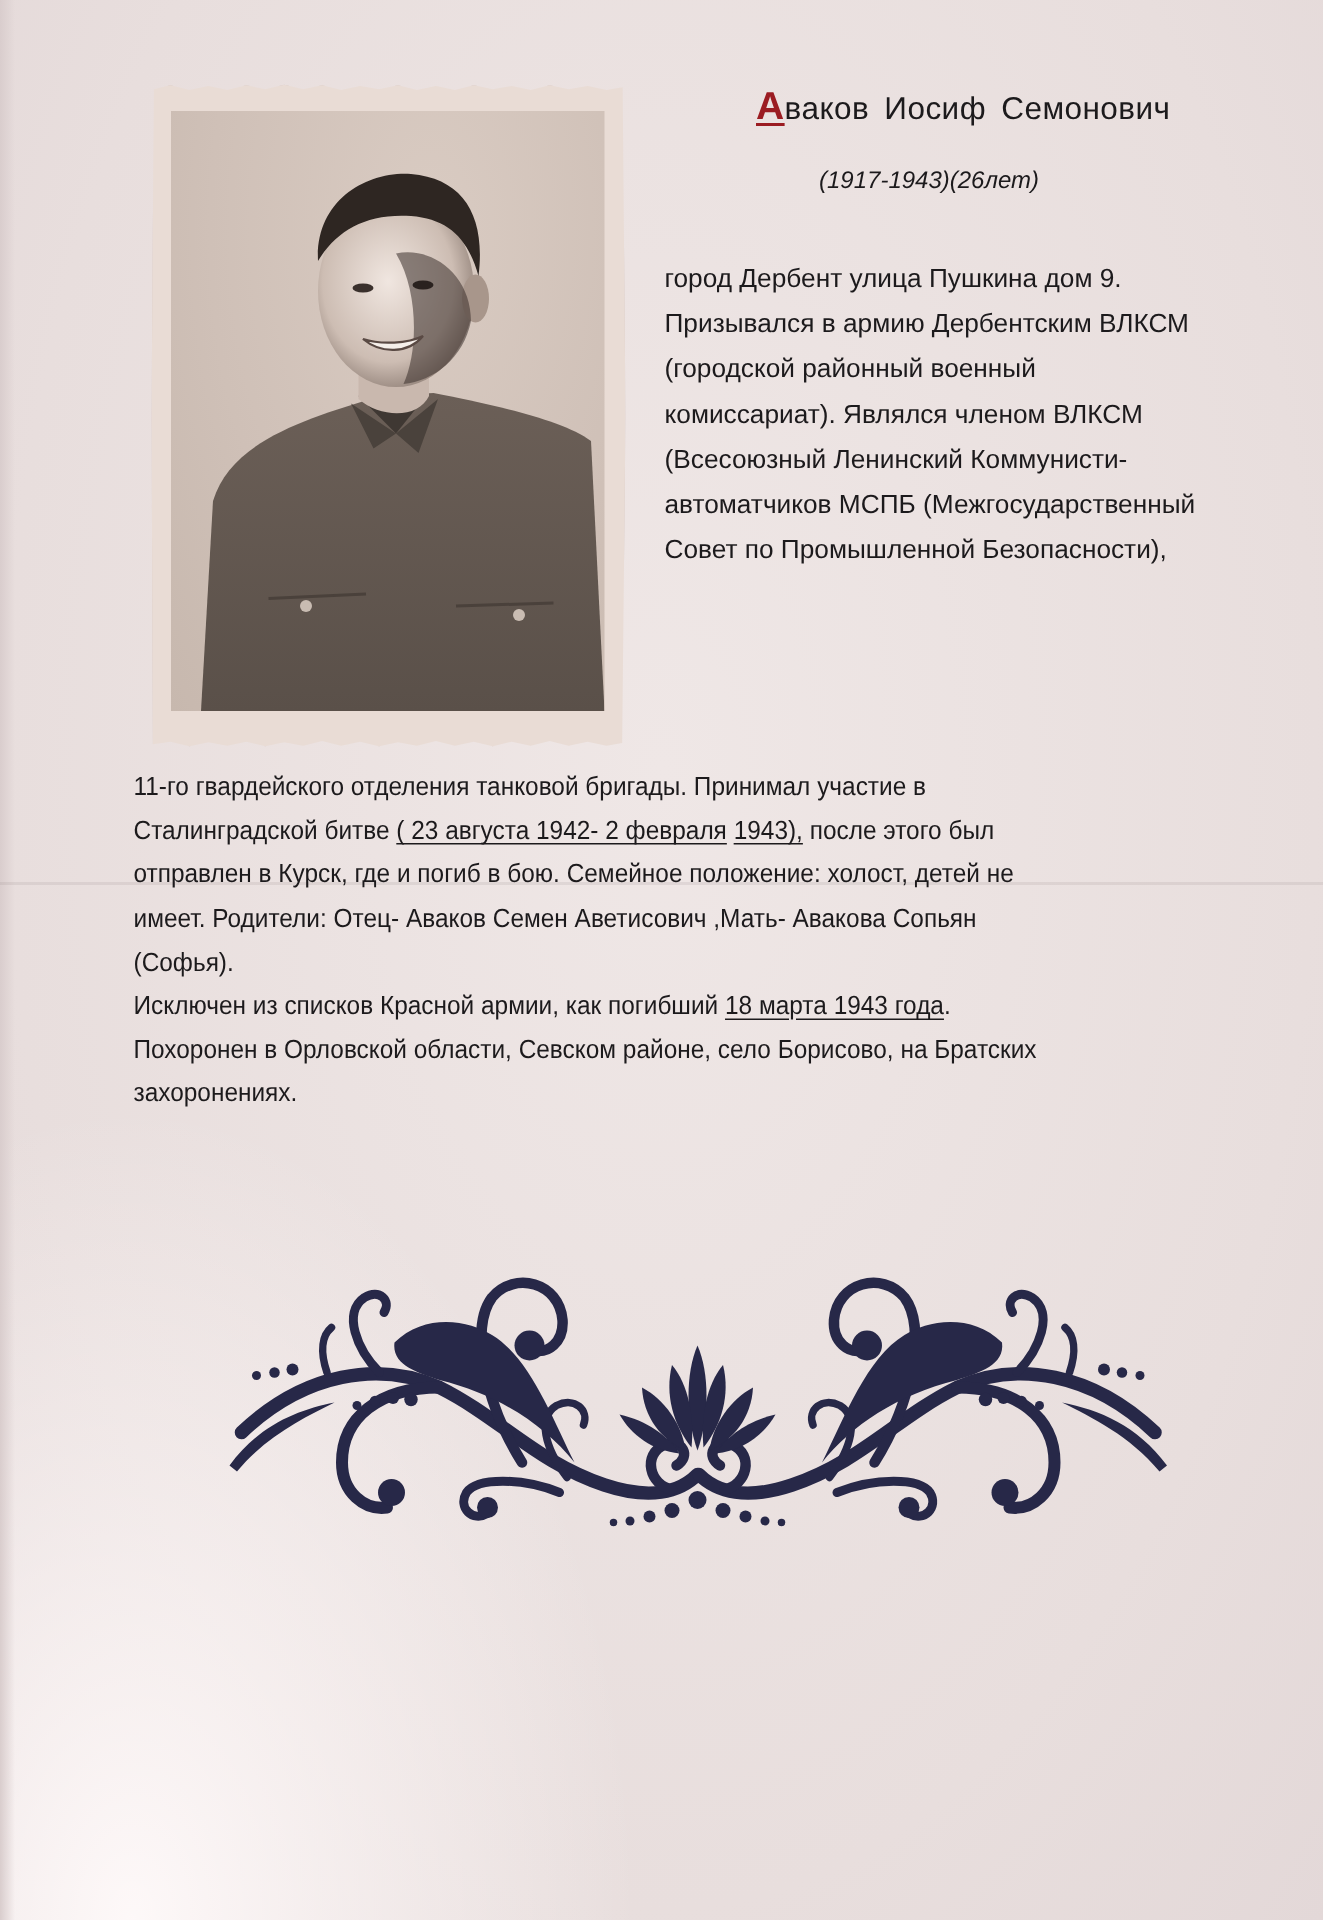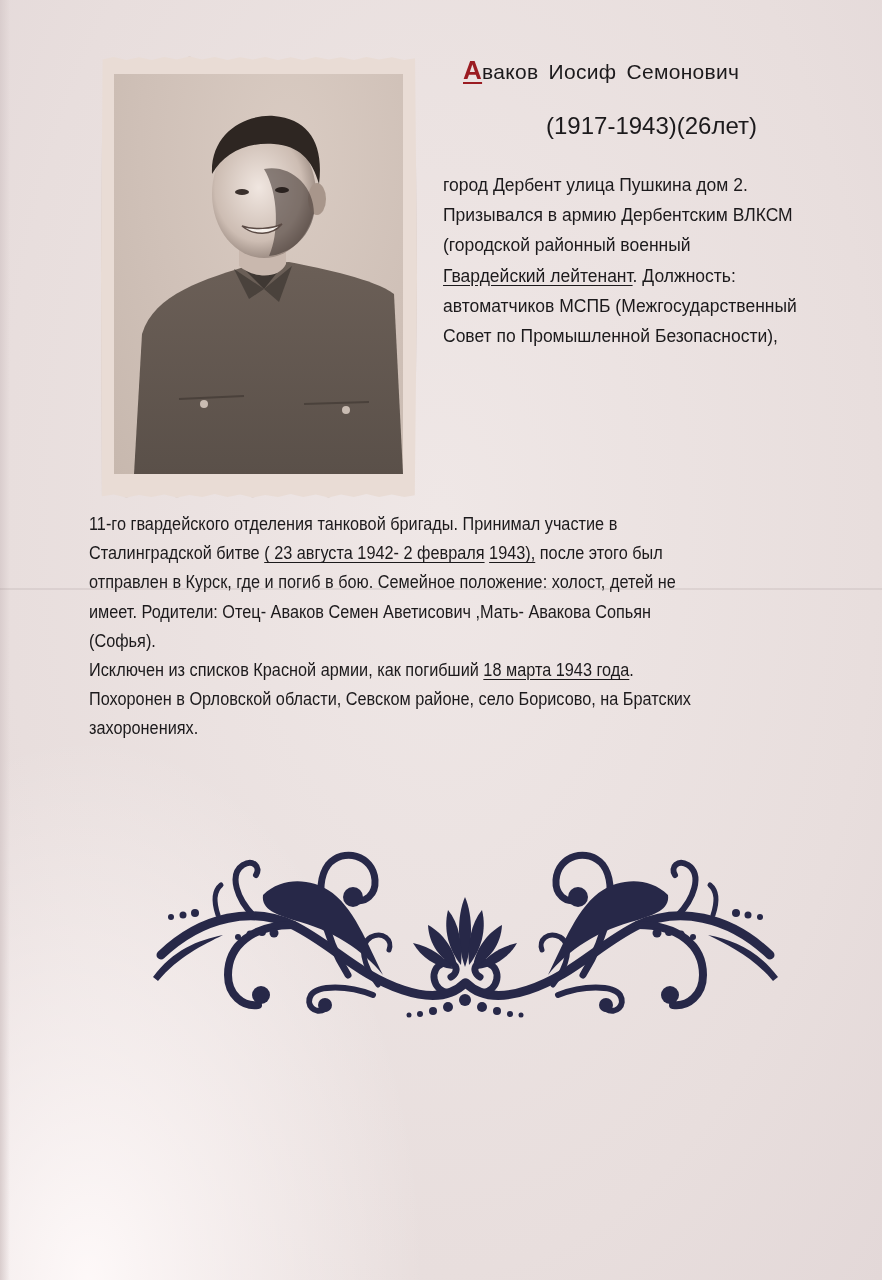--- a/index.html
+++ b/index.html
@@ -43,41 +43,42 @@
   .photo-inner {
     position: absolute;
     left: 13px; top: 18px; right: 14px; bottom: 24px;
     background: radial-gradient(ellipse at 60% 20%, #d9cbc2 0%, #cfc0b7 60%, #c7b8ae 100%);
     overflow: hidden;
   }
   .photo svg { display: block; }
   
   .title {
     position: absolute;
-    left: 463px; top: 55px;
+    left: 504px; top: 55px;
     width: 340px;
     font-size: 21px;
     letter-spacing: 0.3px;
     word-spacing: 4px;
     white-space: nowrap;
   }
   .cap {
     color: #9b1c22;
     font-weight: bold;
     font-style: italic;
     text-decoration: underline;
     text-decoration-thickness: 2px;
     text-underline-offset: 3px;
   }
   .cap-title { font-size: 26px; font-style: normal; }
   .years {
     position: absolute;
     left: 546px; top: 112px;
-    font-size: 24px;
-    white-space: nowrap;
+    font-size: 16px;
+    white-space: nowrap;
+    font-style: italic;
   }
   .bio-right {
     position: absolute;
     left: 443px; top: 170px;
     width: 430px;
     font-size: 17.5px;
     line-height: 30.2px;
     white-space: nowrap;
   }
   .bio-right .first { padding-left: 14px; }
@@ -151,24 +152,25 @@
       <path d="M190,330 L255,328" stroke="#4a413b" stroke-width="2" fill="none"></path>
     </svg>
   </div>
 </div>
 
 <div class="title"><span class="cap cap-title">А</span><span>ваков  Иосиф  Семонович</span></div>
 
 <div class="years">(1917-1943)(26лет)</div>
 
 <div class="bio-right">
-  <span class="line">город  Дербент  улица Пушкина дом 2.</span>
+  <span class="line">город  Дербент  улица Пушкина дом 9.</span>
   <span class="line">Призывался в армию Дербентским ВЛКСМ</span>
   <span class="line">(городской районный военный</span>
-  <span class="line"><span class="u">Гвардейский лейтенант</span><span>.  Должность:</span></span>
+  <span class="line">комиссариат). Являлся членом ВЛКСМ</span>
+  <span class="line">(Всесоюзный Ленинский Коммунисти-</span>
   <span class="line">автоматчиков МСПБ (Межгосударственный</span>
   <span class="line">Совет по Промышленной Безопасности),</span>
 </div>
 
 <div class="bio-full">
   <span class="line">11-го гвардейского отделения танковой бригады. Принимал участие в</span>
   <span class="line"><span>Сталинградской битве </span><span class="u">( 23 августа 1942- 2 февраля</span><span> </span><span class="u">1943),</span><span> после этого был</span></span>
   <span class="line">отправлен в Курск, где и погиб в бою. Семейное положение: холост, детей не</span>
   <span class="line">имеет. Родители:  Отец-  Аваков Семен Аветисович ,Мать- Авакова  Сопьян</span>
   <span class="line">(Софья).</span>

